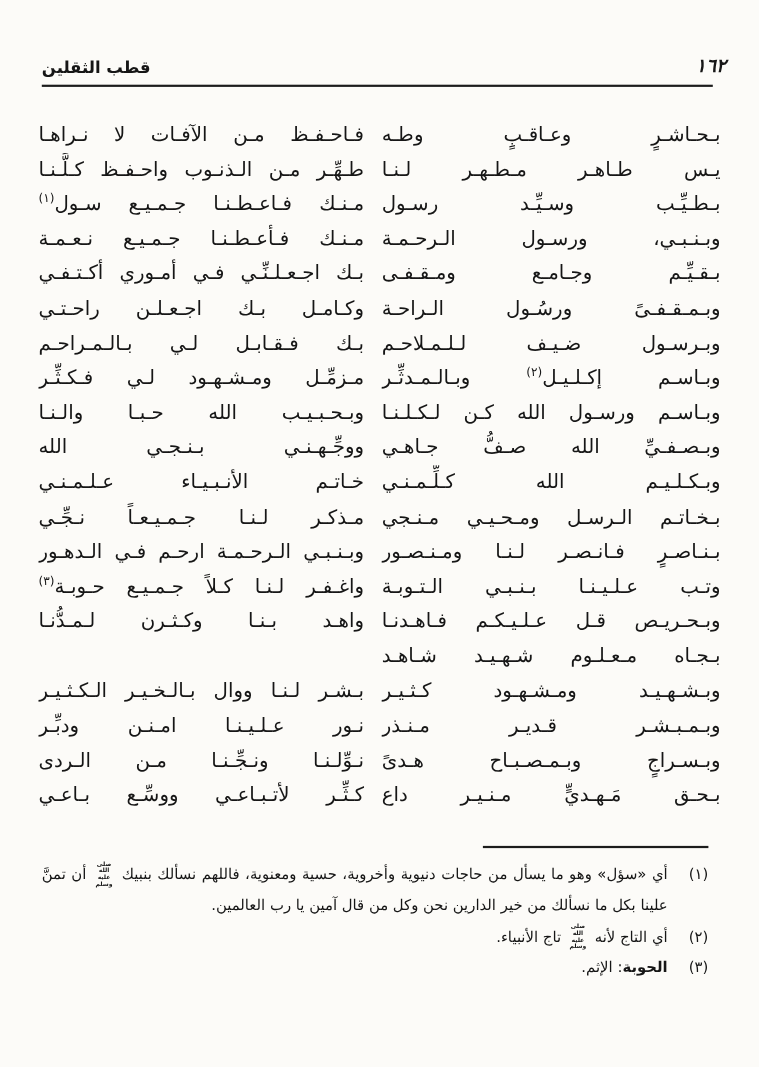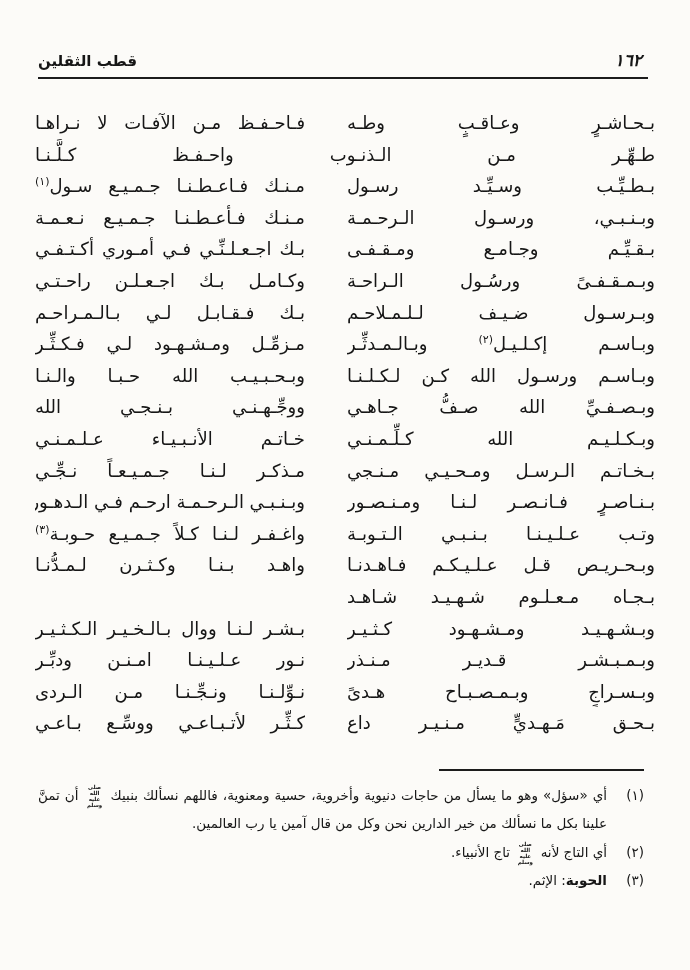--- a/index.html
+++ b/index.html
@@ -7,34 +7,34 @@
     width:690px;height:970px;
     background:#fcfbf8;
     font-family:"DejaVu Sans",sans-serif;
     color:#161616;
     overflow:hidden;
   }
   .page{width:690px;height:970px;position:relative;}
   
   .hdr{
     display:flex;justify-content:space-between;align-items:flex-end;
-    padding:50px 48px 0 38px;
+    padding:50px 30px 0 38px;
   }
   .hdr-title{font-size:15px;font-weight:bold;}
   .hdr-pagenum{font-size:17px;font-weight:bold;letter-spacing:1px;font-style:italic;}
   .hdr-rule{height:2px;background:#1c1c1c;margin:7px 42px 0 38px;}
   
   .poem{margin:28px 35px 0 35px;direction:rtl;}
   .verse{display:flex;gap:16px;height:31.6px;}
   .hemistich{
     font-size:18px;line-height:31.6px;height:31.6px;
     text-align:justify;text-align-last:justify;
     overflow:hidden;white-space:nowrap;
   }
-  .sadr{flex:0 0 308px;margin-left:26px;}
+  .sadr{flex:0 0 308px;}
   .ajuz{flex:1 1 auto;}
   sup.vmark{font-size:11px;line-height:0;letter-spacing:0;}
   
   .fnsep{width:205px;height:2px;background:#1c1c1c;margin:30px 46px 10px auto;}
   
   .footnotes{margin:4px 46px 0 38px;direction:rtl;}
   .footnote{display:flex;gap:9px;font-size:13.5px;line-height:28.5px;}
   .fn-marker{flex:0 0 28px;white-space:nowrap;}
   .fn-text{flex:1;text-align:justify;}
   .fn-text b{font-weight:bold;}
@@ -55,20 +55,21 @@
   </header>
   <div class="hdr-rule"></div>
 
   <main class="poem" id="poem">
   <div class="verse">
     <div class="hemistich sadr">بـحـاشـرٍ وعـاقـبٍ وطـه</div>
     <div class="hemistich ajuz">فـاحـفـظ مـن الآفـات لا نـراهـا</div>
   </div>
 
   <div class="verse">
+    <div class="hemistich sadr">يـس طـاهـر مـطـهـر لـنـا</div>
     <div class="hemistich ajuz">طـهِّـر مـن الـذنـوب واحـفـظ كـلَّـنـا</div>
   </div>
 
   <div class="verse">
     <div class="hemistich sadr">بـطـيِّـب وسـيِّـد رسـول</div>
     <div class="hemistich ajuz">مـنـك فـاعـطـنـا جـمـيـع سـول<sup class="vmark">(١)</sup></div>
   </div>
 
   <div class="verse">
     <div class="hemistich sadr">وبـنـبـي، ورسـول الـرحـمـة</div>

